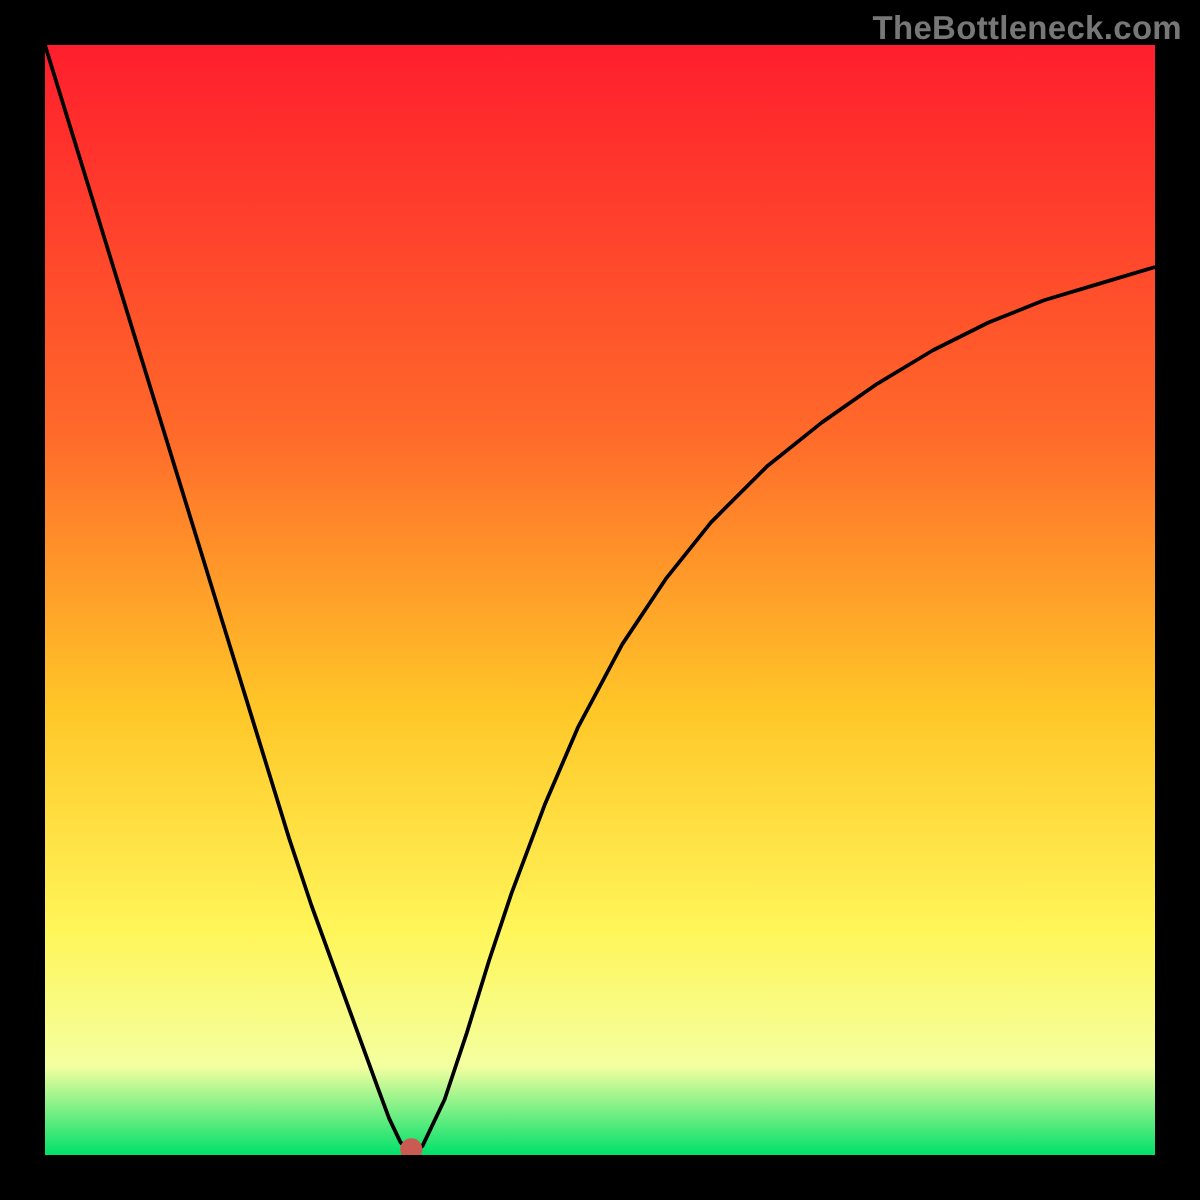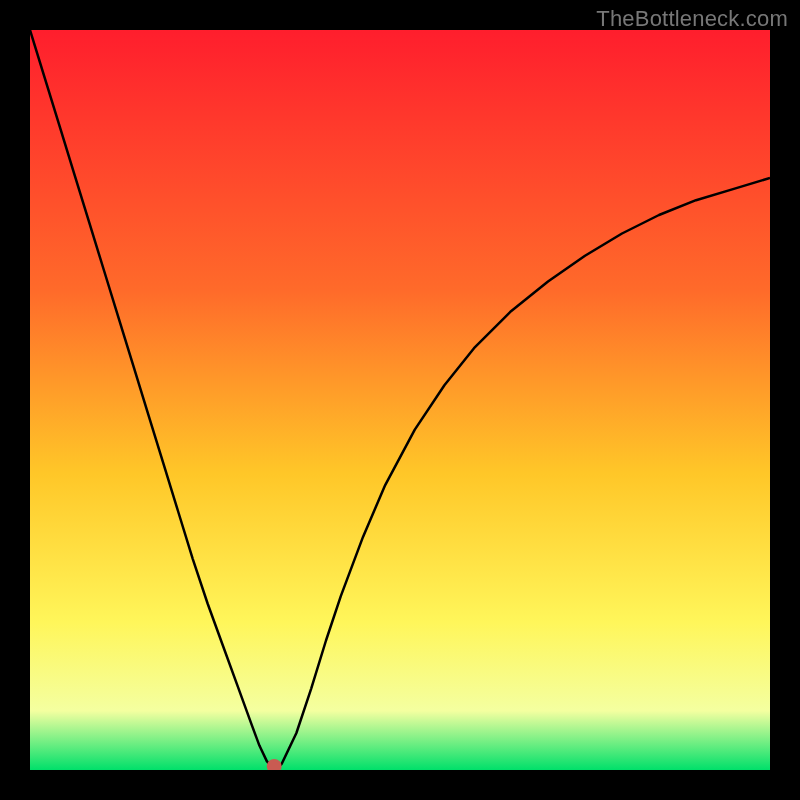--- a/index.html
+++ b/index.html
@@ -23,21 +23,21 @@
     top: 30px;
     width: 740px;
     height: 740px;
   }
   .watermark {
     position: absolute;
     top: 6px;
     right: 12px;
     color: #777;
     font-size: 22px;
-    font-weight: 400;
+    font-weight: 700;
     letter-spacing: 0.2px;
     user-select: none;
   }
 </style>
 </head>
 <body>
 
 <div class="frame">
   <div class="watermark">TheBottleneck.com</div>
 

